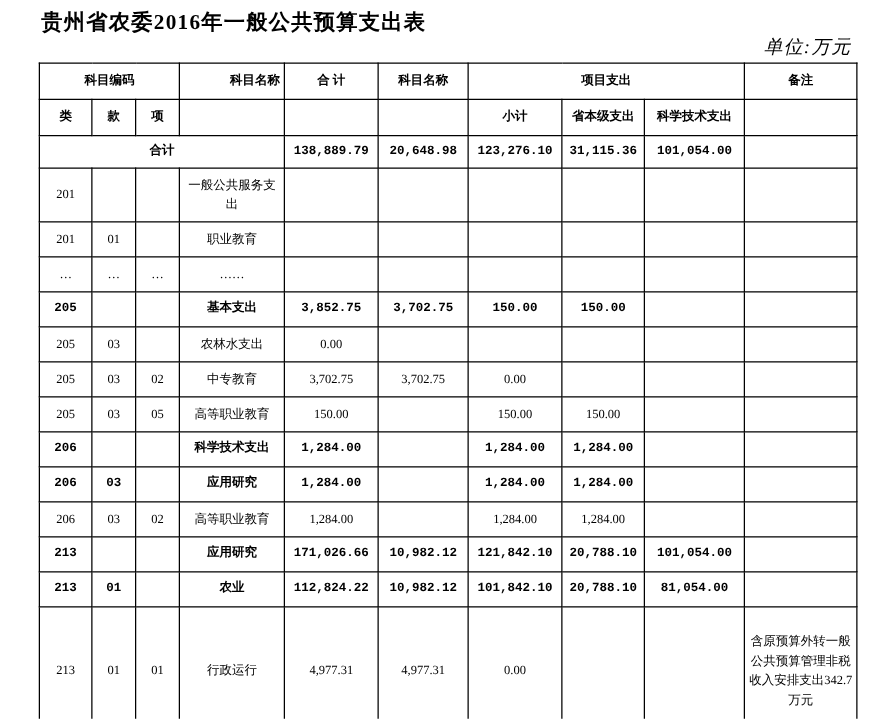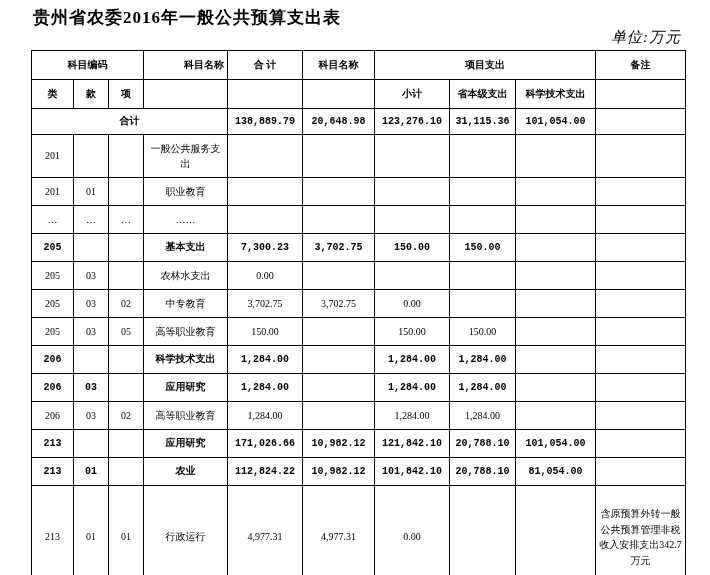--- a/index.html
+++ b/index.html
@@ -166,21 +166,21 @@
           <td class="c-subtotal"></td>
           <td class="c-provincial"></td>
           <td class="c-subsidy"></td>
           <td class="c-remark"></td>
         </tr>
         <tr class="bold">
           <td class="c-cls">205</td>
           <td class="c-sec"></td>
           <td class="c-itm"></td>
           <td class="c-name">基本支出</td>
-          <td class="c-total">7,300.23</td>
+          <td class="c-total">3,852.75</td>
           <td class="c-basic">3,702.75</td>
           <td class="c-subtotal">150.00</td>
           <td class="c-provincial">150.00</td>
           <td class="c-subsidy"></td>
           <td class="c-remark"></td>
         </tr>
         <tr>
           <td class="c-cls">205</td>
           <td class="c-sec">03</td>
           <td class="c-itm"></td>

